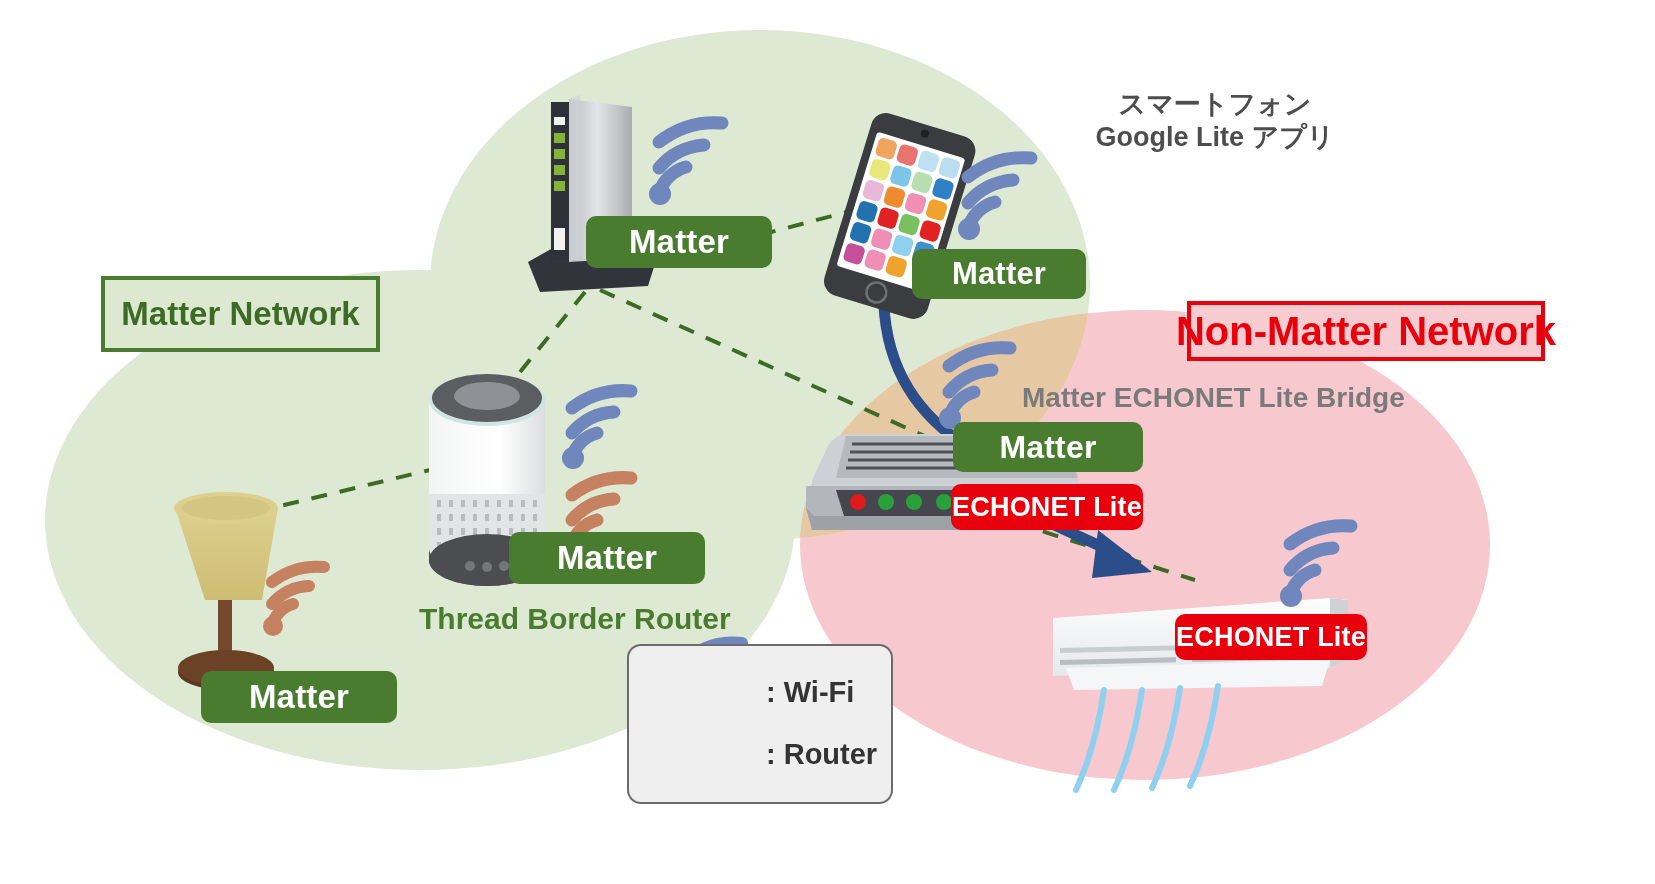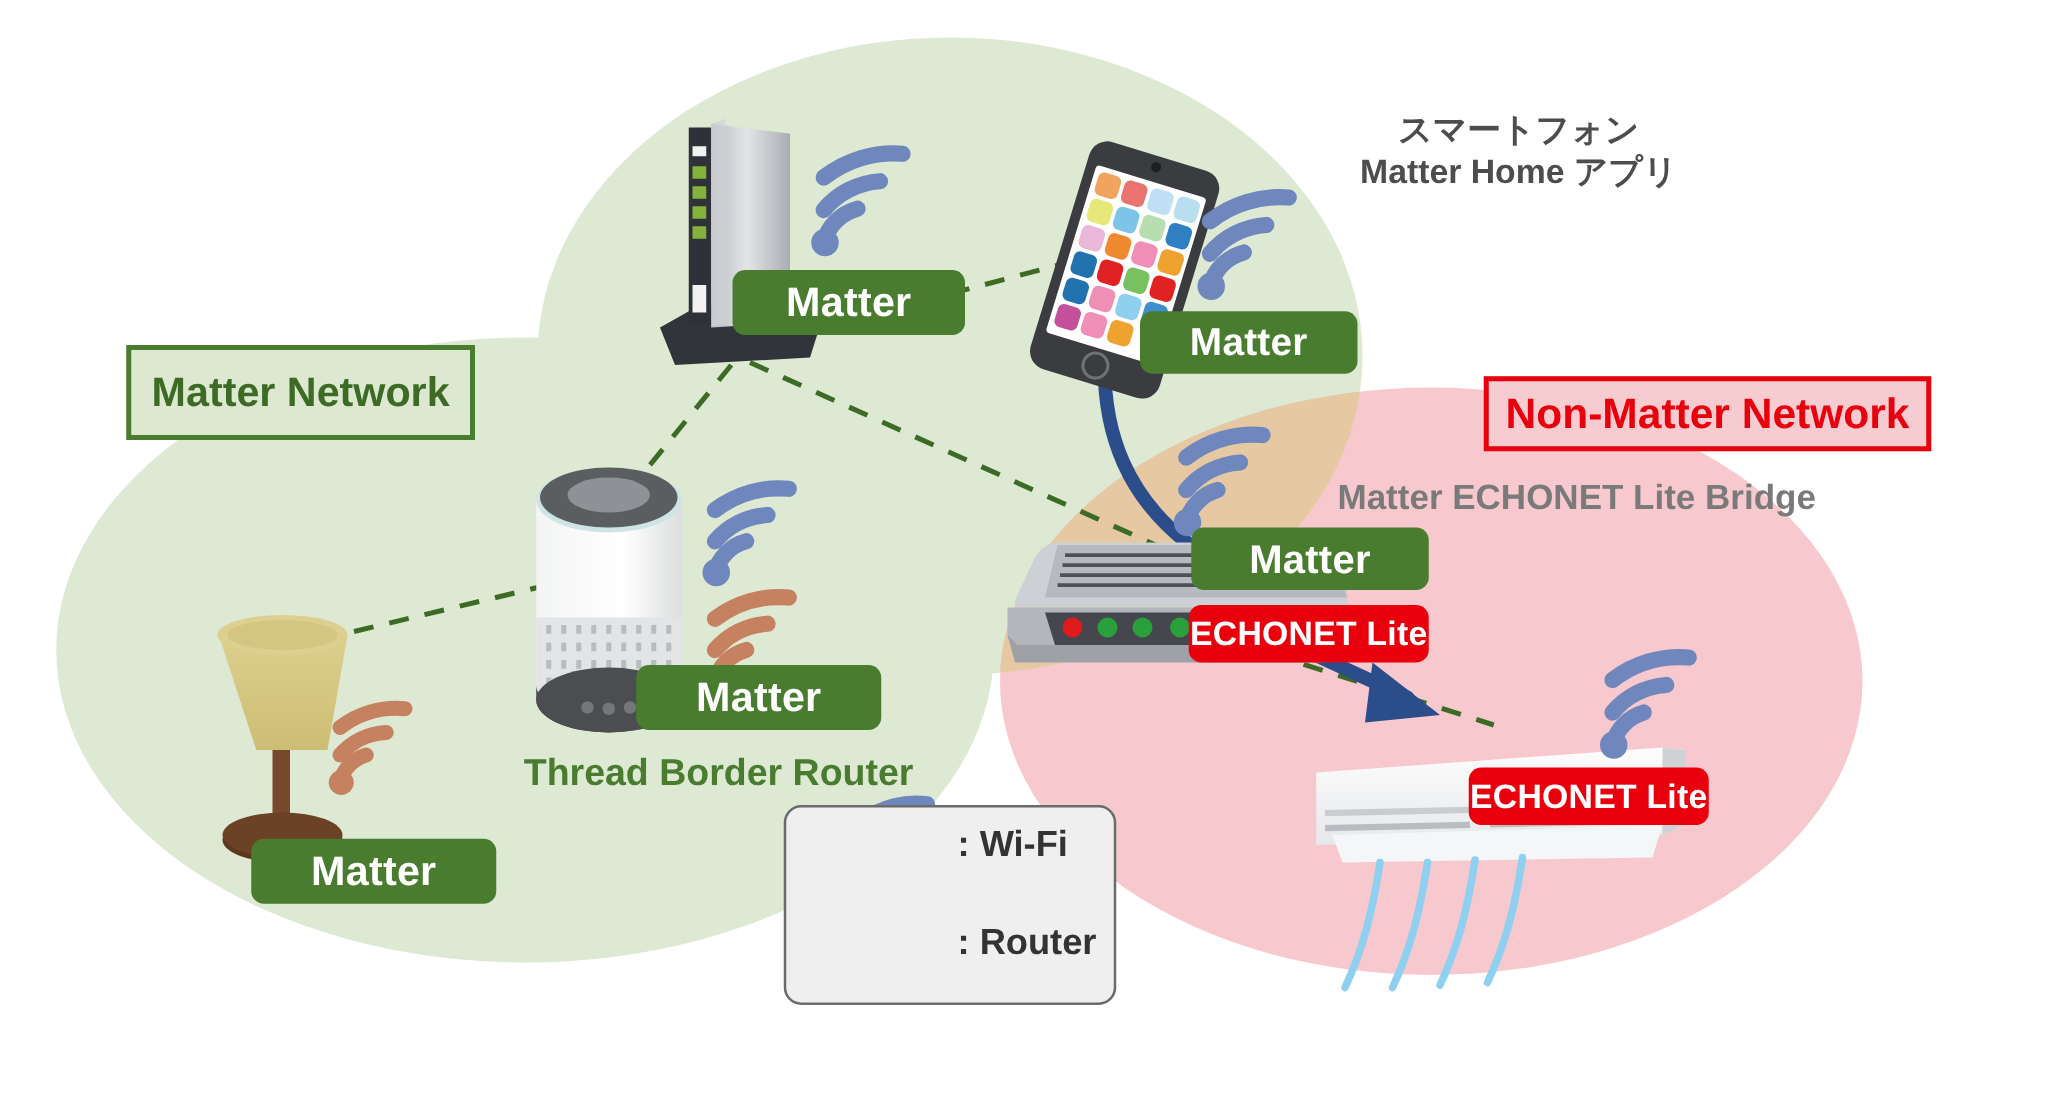--- a/index.html
+++ b/index.html
@@ -12,21 +12,21 @@
   .badge.green{background:#4a7c2f;}
   .badge.red{background:#e8000d;align-items:center;}
 
   .netbox{position:absolute;display:flex;align-items:center;justify-content:center;
           font-weight:bold;white-space:nowrap;box-sizing:border-box;}
   .netbox.green{border:4px solid #4a7c2f;background:#dce9d0;color:#3d6b26;}
   .netbox.red{border:4px solid #e8000d;background:#f6ccd0;color:#e8000d;}
 
   .plain{position:absolute;white-space:nowrap;}
   .plain.jp{color:#4d4d4d;font-weight:bold;text-align:center;line-height:1.22;}
-  .plain.gray{color:#7a7a7a;font-weight:bold;margin-left:48px;}
+  .plain.gray{color:#7a7a7a;font-weight:bold;}
   .plain.greenlbl{color:#4a7c2f;font-weight:bold;}
 
   #legend{position:absolute;left:627px;top:644px;width:266px;height:160px;
           background:#efefef;border:2px solid #6b6b6b;border-radius:14px;box-sizing:border-box;}
   .legend-row{position:absolute;display:flex;align-items:center;}
   .legend-txt{color:#333333;font-weight:bold;font-size:29px;white-space:nowrap;}
 </style>
 </head>
 <body>
 
@@ -283,27 +283,27 @@
       <path d="M 691 755 A 51 51 0 0 1 727 738"></path>
       <path d="M 691 733 A 72 72 0 0 1 742 720"></path>
     </g>
     <circle cx="692" cy="777" r="10" fill="#c58160"></circle>
   </svg>
 
   <div class="netbox green" style="left:101px;top:276px;width:279px;height:76px;font-size:33px;text-align:right;">
     <span>Matter Network</span>
   </div>
 
-  <div class="netbox red" style="left:1187px;top:301px;width:358px;height:60px;font-size:34px;">
+  <div class="netbox red" style="left:1187px;top:301px;width:358px;height:60px;font-size:40px;">
     <span>Non-Matter Network</span>
   </div>
 
   <div class="plain jp" style="left:1025px;top:88px;width:380px;font-size:27px;">
     <div>スマートフォン</div>
-    <div>Matter Home アプリ</div>
+    <div>Google Lite アプリ</div>
   </div>
 
   <div class="plain gray" style="left:1022px;top:382px;font-size:28px;">Matter ECHONET Lite Bridge</div>
 
   <div class="plain greenlbl" style="left:419px;top:602px;font-size:30px;">Thread Border Router</div>
 
   <div class="badge green" style="left:586px;top:216px;width:186px;height:52px;font-size:33px;">
     <span>Matter</span>
   </div>
 
@@ -325,20 +325,20 @@
 
   <div class="badge red" style="left:951px;top:484px;width:192px;height:46px;font-size:27px;">
     <span>ECHONET Lite</span>
   </div>
 
   <div class="badge red" style="left:1175px;top:614px;width:192px;height:46px;font-size:27px;">
     <span>ECHONET Lite</span>
   </div>
 
   <div id="legend"></div>
-  <div class="legend-row" style="left:766px;top:660px;">
+  <div class="legend-row" style="left:766px;top:676px;">
     <span class="legend-txt">: Wi-Fi</span>
   </div>
   <div class="legend-row" style="left:766px;top:738px;">
     <span class="legend-txt">: Router</span>
   </div>
 
 </div>
 
 </body></html>

